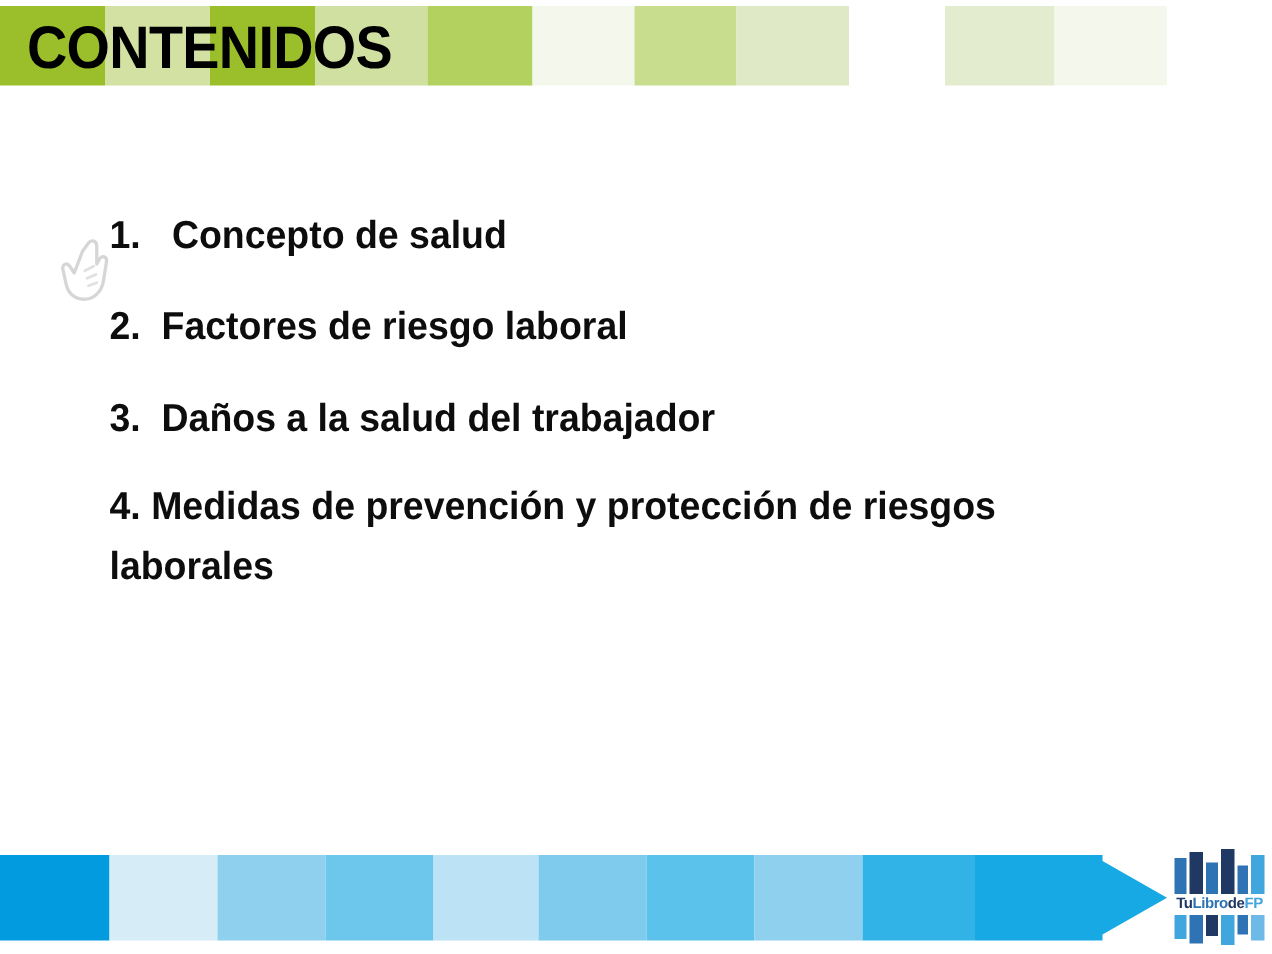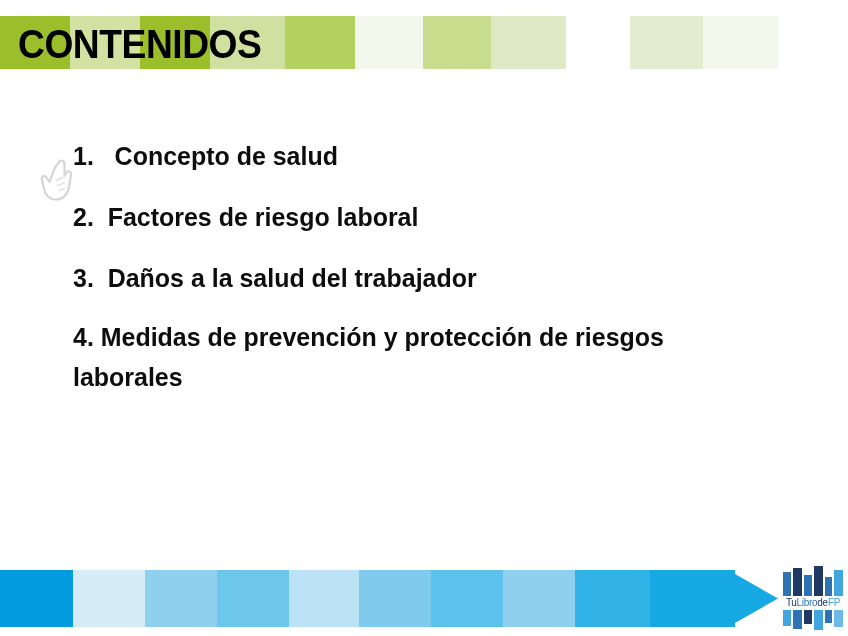--- a/index.html
+++ b/index.html
@@ -12,21 +12,21 @@
     height: 636px;
     position: relative;
     overflow: hidden;
     font-family: "Liberation Sans", sans-serif;
   }
 
   
   #header-band {
     position: absolute;
     left: 0;
-    top: 16px;
+    top: 4px;
     width: 848px;
     height: 53px;
     text-align: right;
   }
   .hdr-block {
     position: absolute;
     top: 0;
     height: 53px;
   }
   #page-title {
@@ -114,21 +114,21 @@
     height: 30px;
   }
   #logo-wordmark {
     position: absolute;
     left: 0px;
     top: 31px;
     width: 66px;
     text-align: center;
     font-family: "Liberation Sans", sans-serif;
     font-size: 10px;
-    font-weight: normal;
+    font-weight: bold;
     letter-spacing: -0.3px;
     white-space: nowrap;
   }
   #logo-wordmark .lw-tu   { color: #1F3864; }
   #logo-wordmark .lw-libro{ color: #2E74B5; }
   #logo-wordmark .lw-de   { color: #1F3864; }
   #logo-wordmark .lw-fp   { color: #41A5DE; }
   #logo-bars-bottom {
     position: absolute;
     left: 2px;

